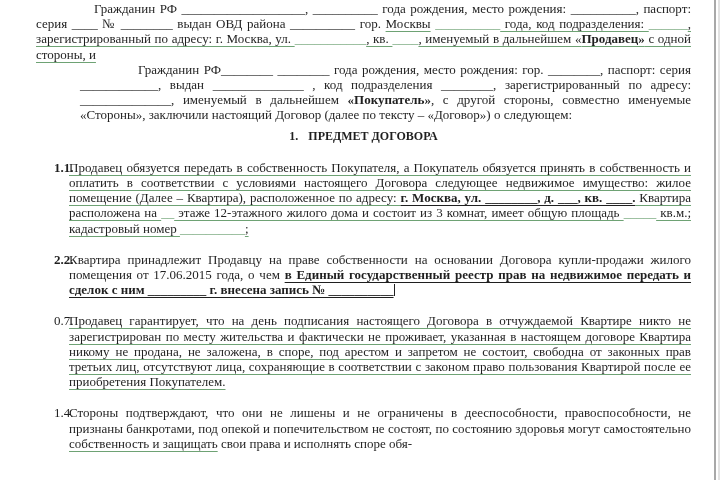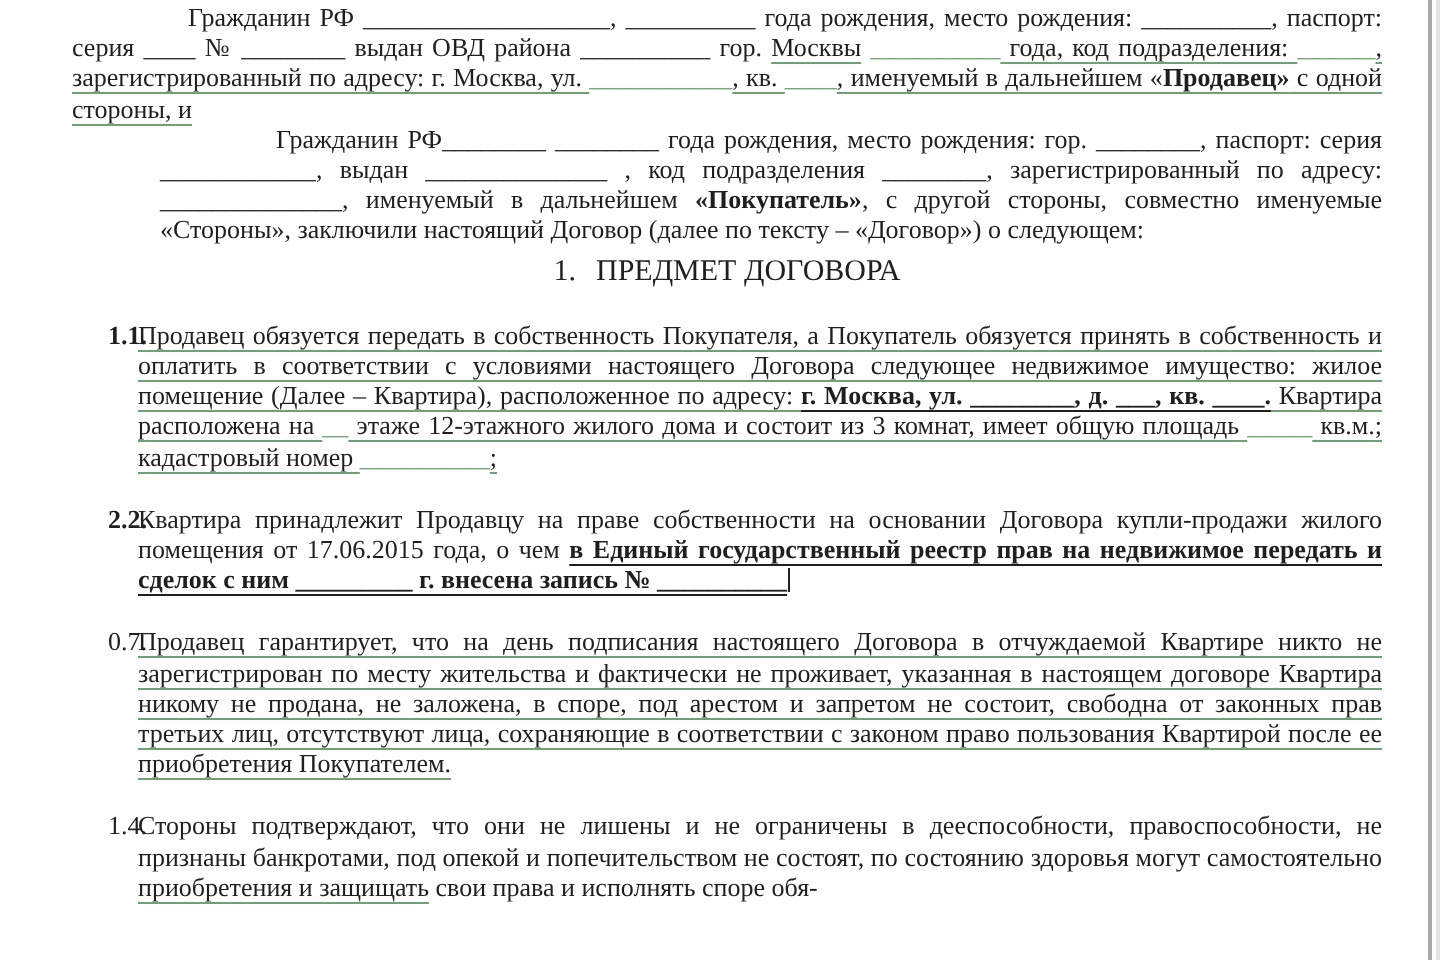--- a/index.html
+++ b/index.html
@@ -28,22 +28,22 @@
   .para {
     margin: 0;
     text-align: justify;
   }
   .indent {
     text-indent: 58px;
   }
   .para-buyer { margin-bottom: 6px; margin-left: 44px; }
   .heading {
     margin: 5px 0 6px 0;
-    font-size: 15px;
-    font-weight: normal;
+    font-size: 12px;
+    font-weight: bold;
     text-align: center;
     text-indent: 0;
   }
   .heading .hnum { margin-right: 10px; }
   .clause {
     position: relative;
     margin: 0 0 4px 0;
   }
   .clause .marker {
     position: absolute;
@@ -125,20 +125,20 @@
       <p class="para clause-text"><span class="seg-n">Квартира принадлежит Продавцу на праве собственности на основании Договора купли-продажи жилого помещения от 17.06.2015 года, о чем </span><span class="seg-bu">в Единый государственный реестр прав на недвижимое передать и сделок с ним _________ г. внесена запись № __________</span><span class="seg-tick"></span></p>
     </div>
 
     <div class="clause">
       <span class="marker">0.7.</span>
       <p class="para clause-text"><span class="seg-g">Продавец гарантирует, что на день подписания настоящего Договора в отчуждаемой Квартире никто не зарегистрирован по месту жительства и фактически не проживает, указанная в настоящем договоре Квартира никому не продана, не заложена, в споре, под арестом и запретом не состоит, свободна от законных прав третьих лиц, отсутствуют лица, сохраняющие в соответствии с законом право пользования Квартирой после ее приобретения Покупателем.</span></p>
     </div>
 
     <div class="clause">
       <span class="marker">1.4.</span>
-      <p class="para clause-text"><span class="seg-n">Стороны подтверждают,  что они не лишены и не ограничены в дееспособности, правоспособности, не признаны банкротами, под опекой и попечительством не  состоят, по состоянию здоровья могут самостоятельно </span><span class="seg-g">приобретения и защищать</span><span class="seg-n"> свои права и исполнять споре обя-</span></p>
+      <p class="para clause-text"><span class="seg-n">Стороны подтверждают,  что они не лишены и не ограничены в дееспособности, правоспособности, не признаны банкротами, под опекой и попечительством не  состоят, по состоянию здоровья могут самостоятельно </span><span class="seg-g">собственность и защищать</span><span class="seg-n"> свои права и исполнять споре обя-</span></p>
     </div>
 
   </div>
 
   <div class="edge-line-light"></div>
   <div class="edge-line-dark"></div>
 </div>
 
 </body></html>

